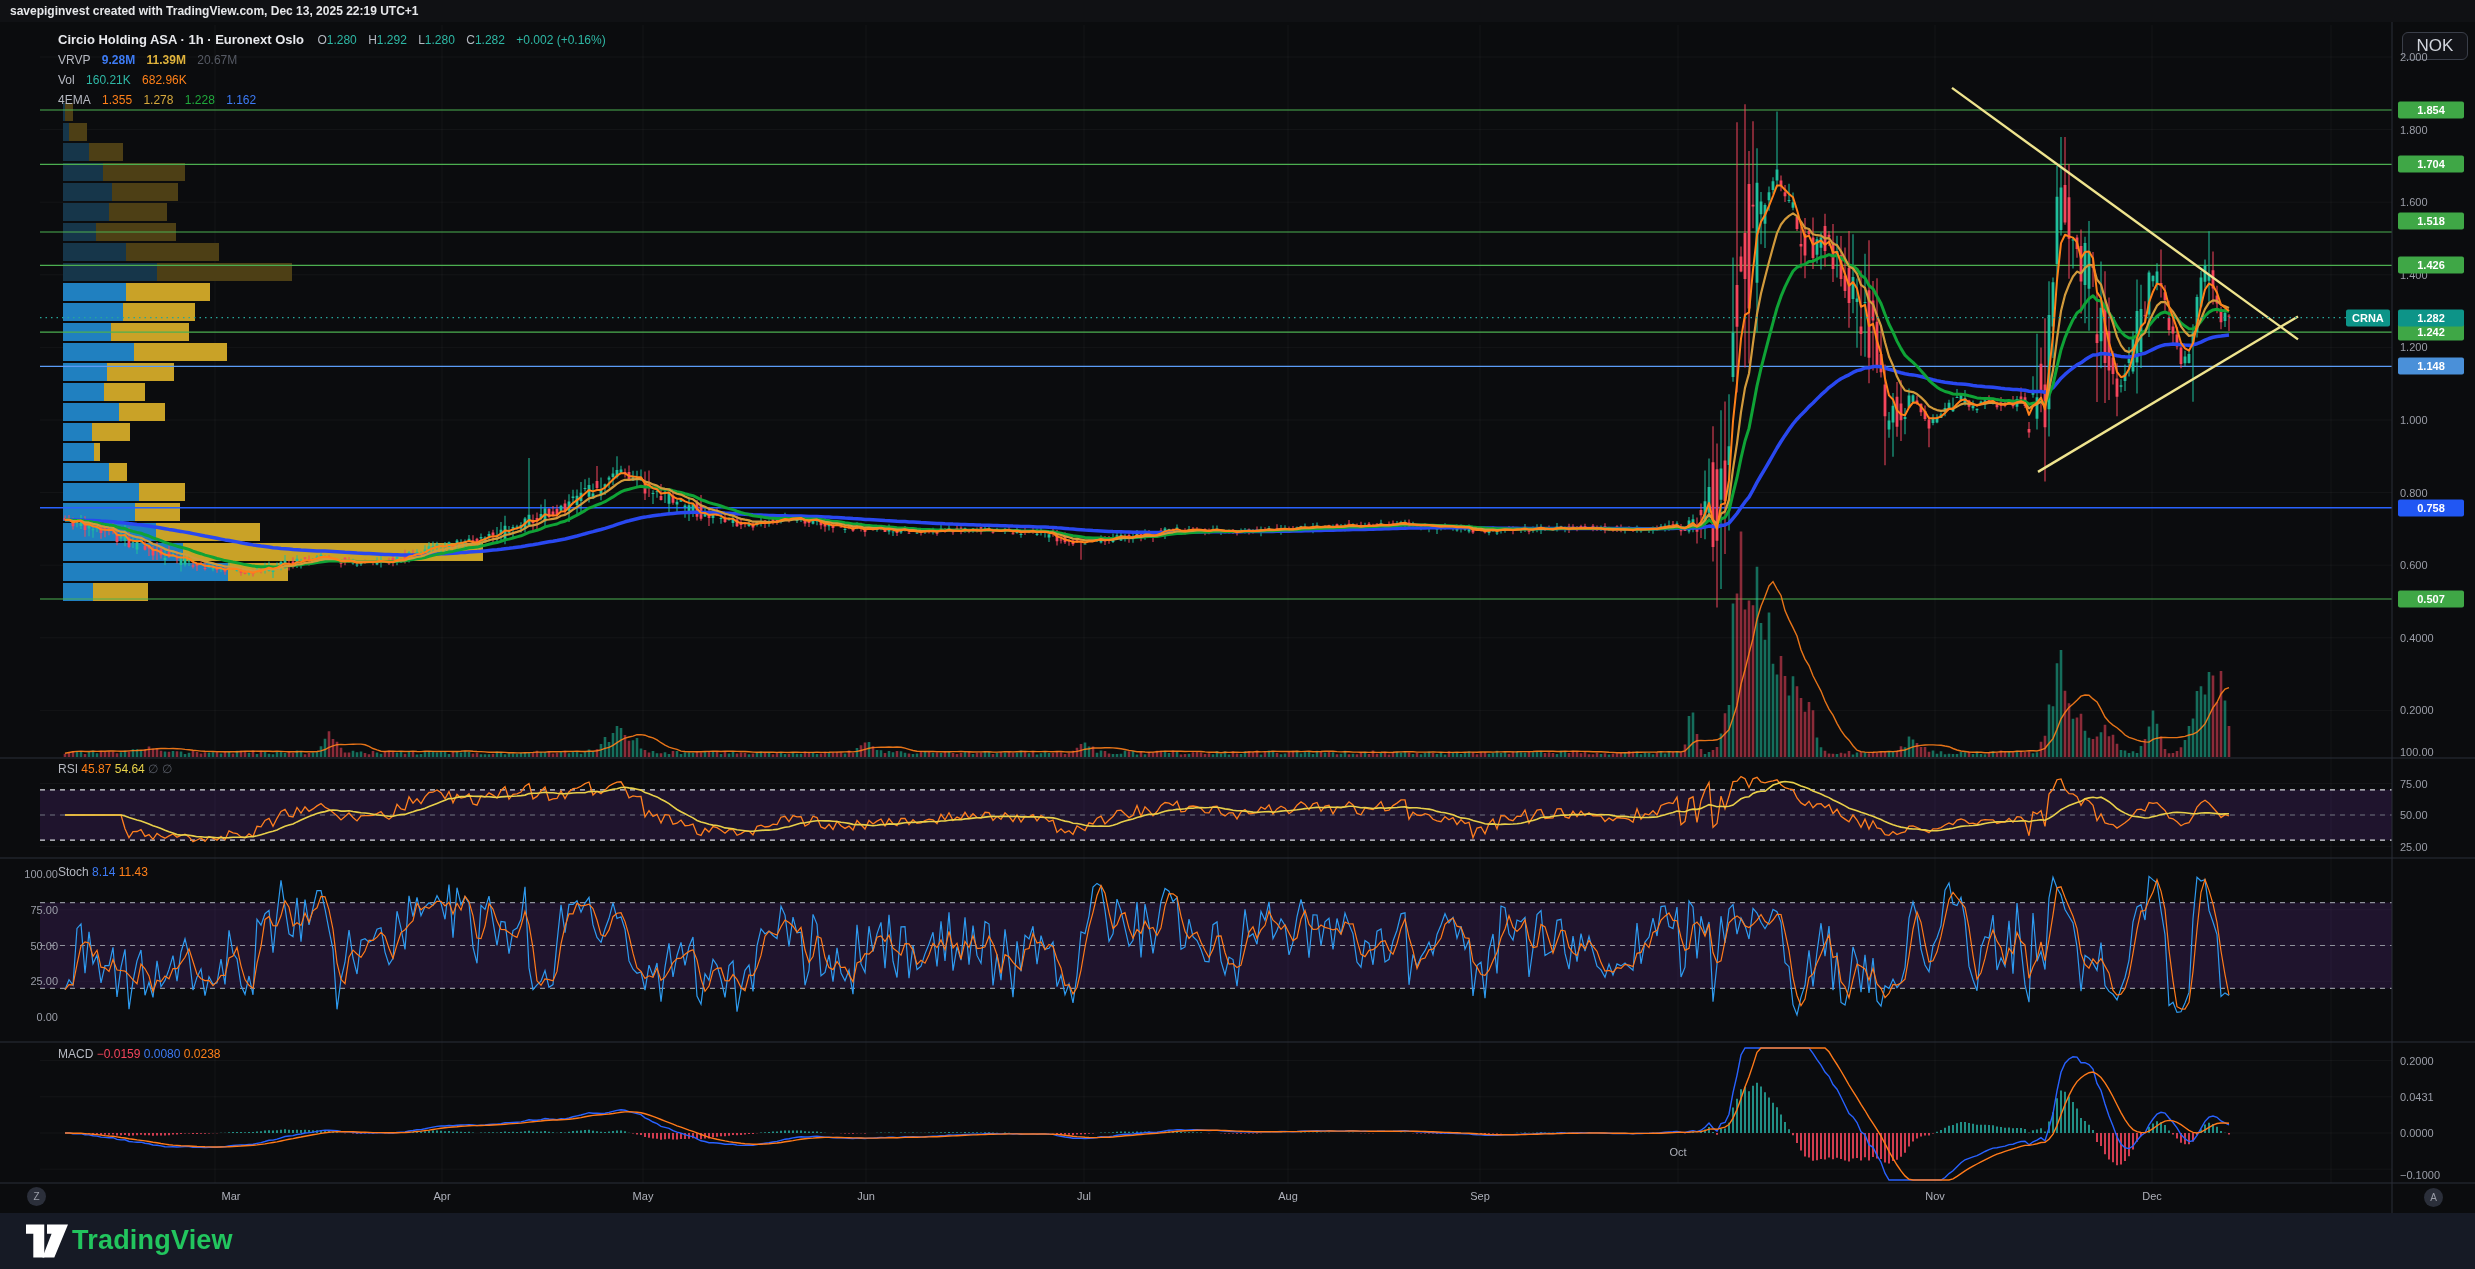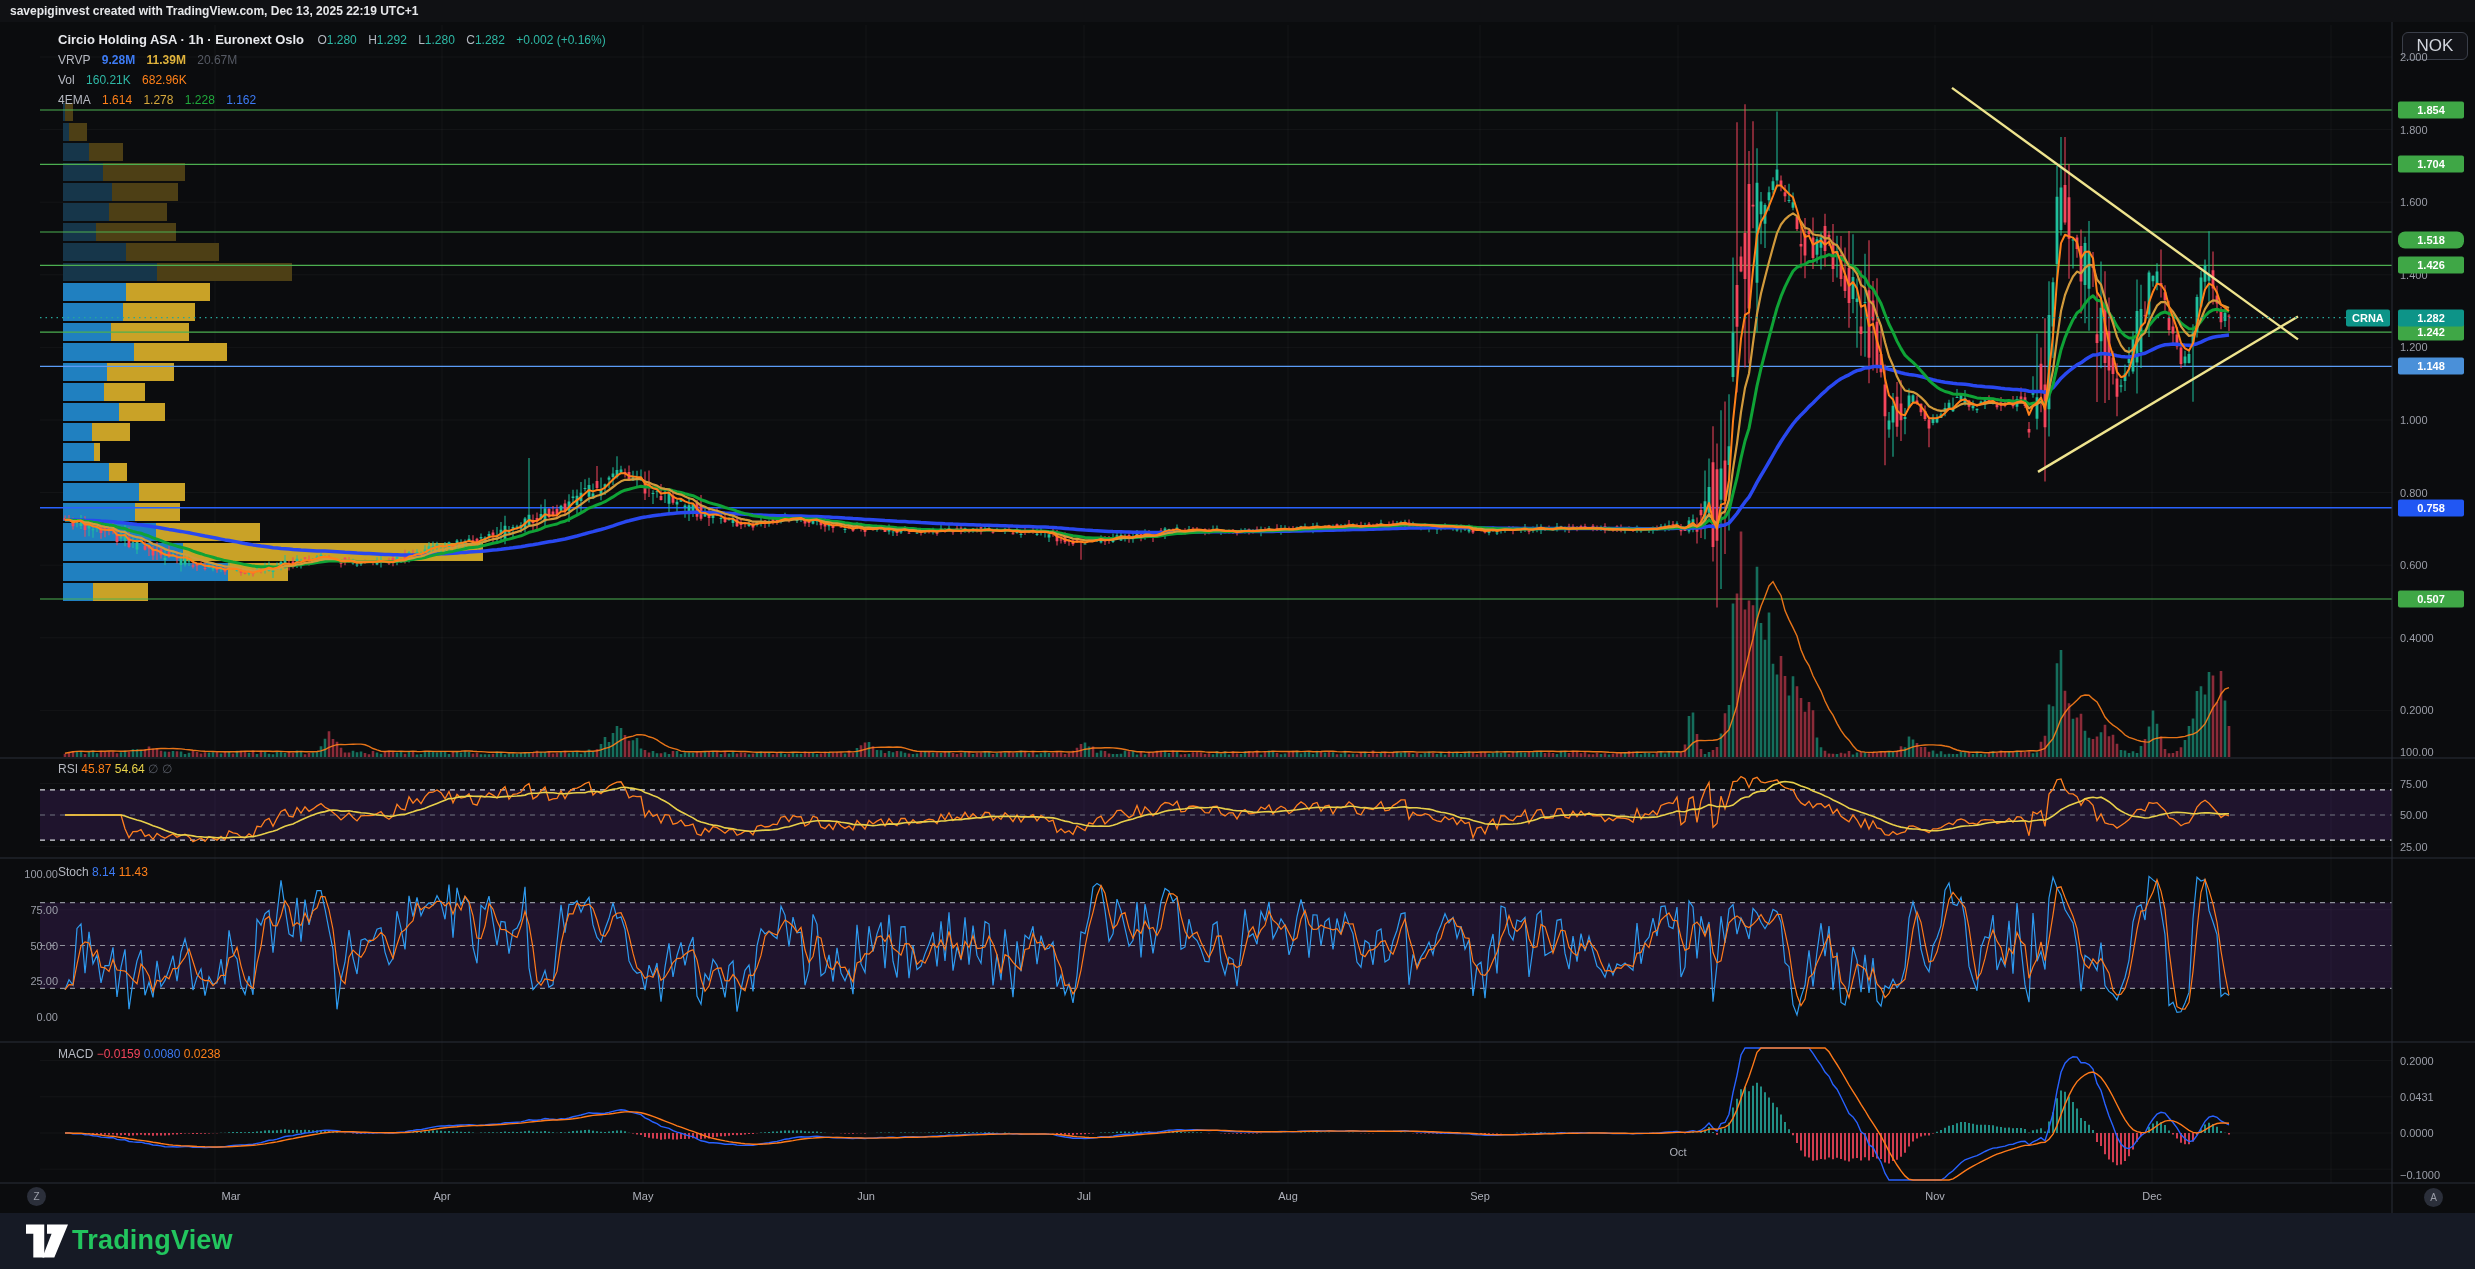--- a/index.html
+++ b/index.html
@@ -186,21 +186,21 @@
         <span class="gold sp" style="font-weight:bold">11.39M</span>
         <span class="dim">20.67M</span>
       </div>
       <div class="lrow">
         <span class="k sp">Vol</span>
         <span class="teal sp">160.21K</span>
         <span class="orange">682.96K</span>
       </div>
       <div class="lrow">
         <span class="k sp">4EMA</span>
-        <span class="orange sp">1.614</span>
+        <span class="orange sp">1.355</span>
         <span class="amber sp">1.278</span>
         <span class="green sp">1.228</span>
         <span class="blue">1.162</span>
       </div>
     </div>
 
     <div class="sub-legend" style="left:58px;top:740px">
       <span class="k sp">RSI</span>
       <span class="orange sp">45.87</span>
       <span class="yellow sp">54.64</span>
@@ -254,21 +254,21 @@
       <div class="month" style="left: 866px; top: 1168px;">Jun</div>
       <div class="month" style="left: 1084px; top: 1168px;">Jul</div>
       <div class="month" style="left: 1288px; top: 1168px;">Aug</div>
       <div class="month" style="left: 1480px; top: 1168px;">Sep</div>
       <div class="month" style="left: 1678px; top: 1124px;">Oct</div>
       <div class="month" style="left: 1935px; top: 1168px;">Nov</div>
       <div class="month" style="left: 2152px; top: 1168px;">Dec</div>
       <div class="month" style="left: 2331px; top: 1200px; color: rgb(214, 216, 222);">2026</div>
       <div class="chip" style="top: 87.998px; background: rgb(63, 167, 70);">1.854</div>
       <div class="chip" style="top: 142.448px; background: rgb(63, 167, 70);">1.704</div>
-      <div class="chip" style="top: 218px; background: rgb(63, 167, 70); border-radius: 7px;">1.518</div>
+      <div class="chip" style="top: 199px; background: rgb(63, 167, 70);">1.518</div>
       <div class="chip" style="top: 243.362px; background: rgb(63, 167, 70);">1.426</div>
       <div class="chip" style="top: 310.154px; background: rgb(63, 167, 70);">1.242</div>
       <div class="chip" style="top: 344.276px; background: rgb(74, 144, 217);">1.148</div>
       <div class="chip" style="top: 485.846px; background: rgb(33, 87, 243);">0.758</div>
       <div class="chip" style="top: 576.959px; background: rgb(63, 167, 70);">0.507</div>
       <div class="chip" style="top: 295.634px; background: rgb(13, 148, 136);">1.282</div>
       <div class="sym-tag" style="left: 2346px; top: 295.634px; background: rgb(13, 148, 136);">CRNA</div>
     </div>
 
   <div class="bottom-bar">

